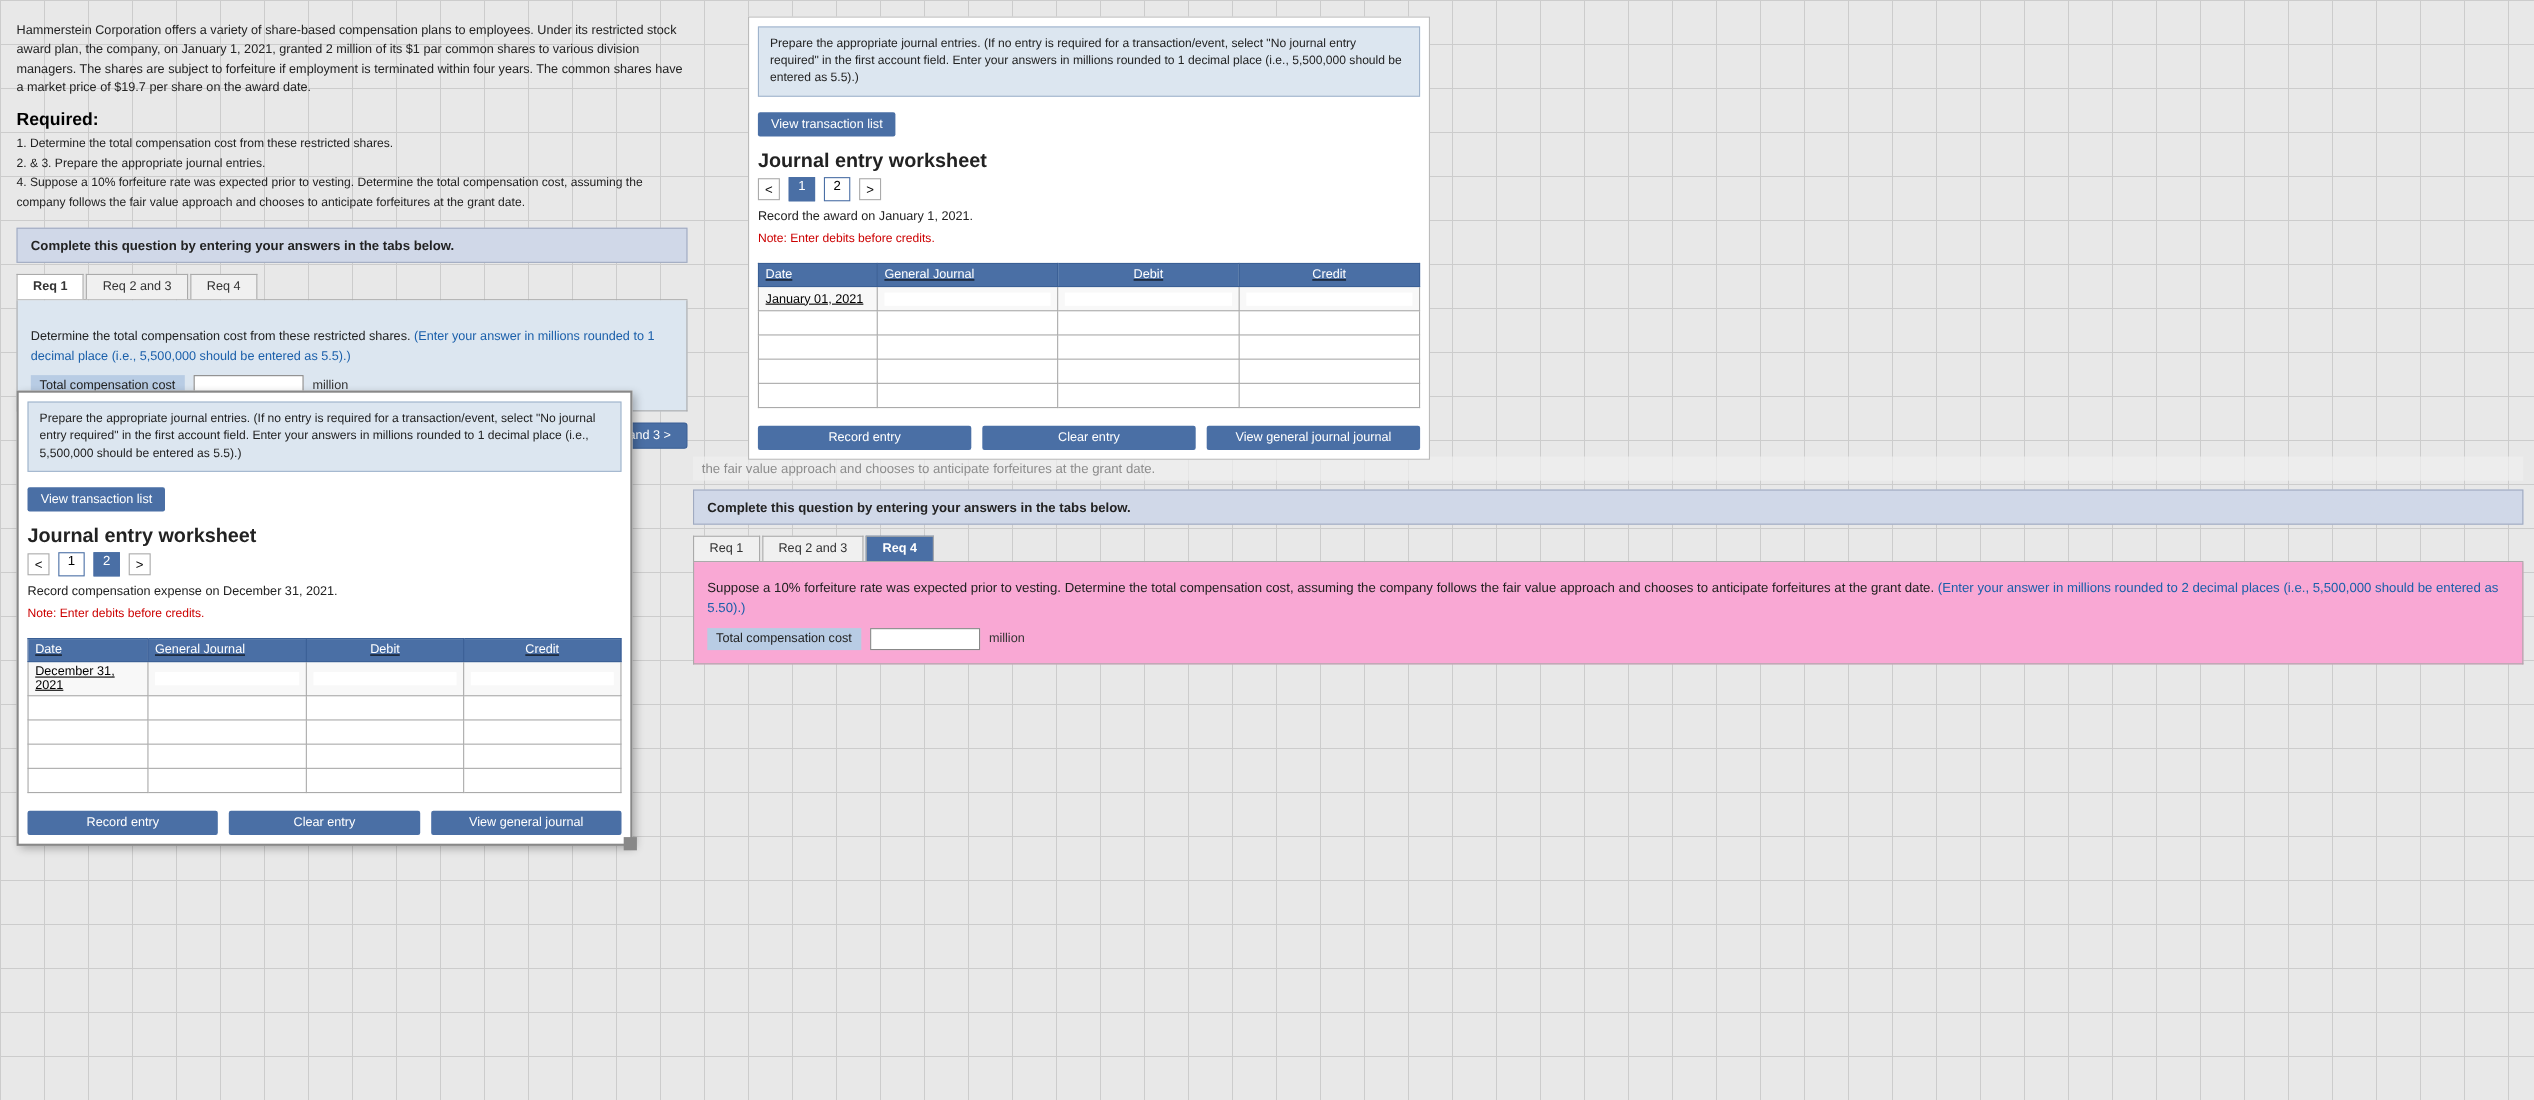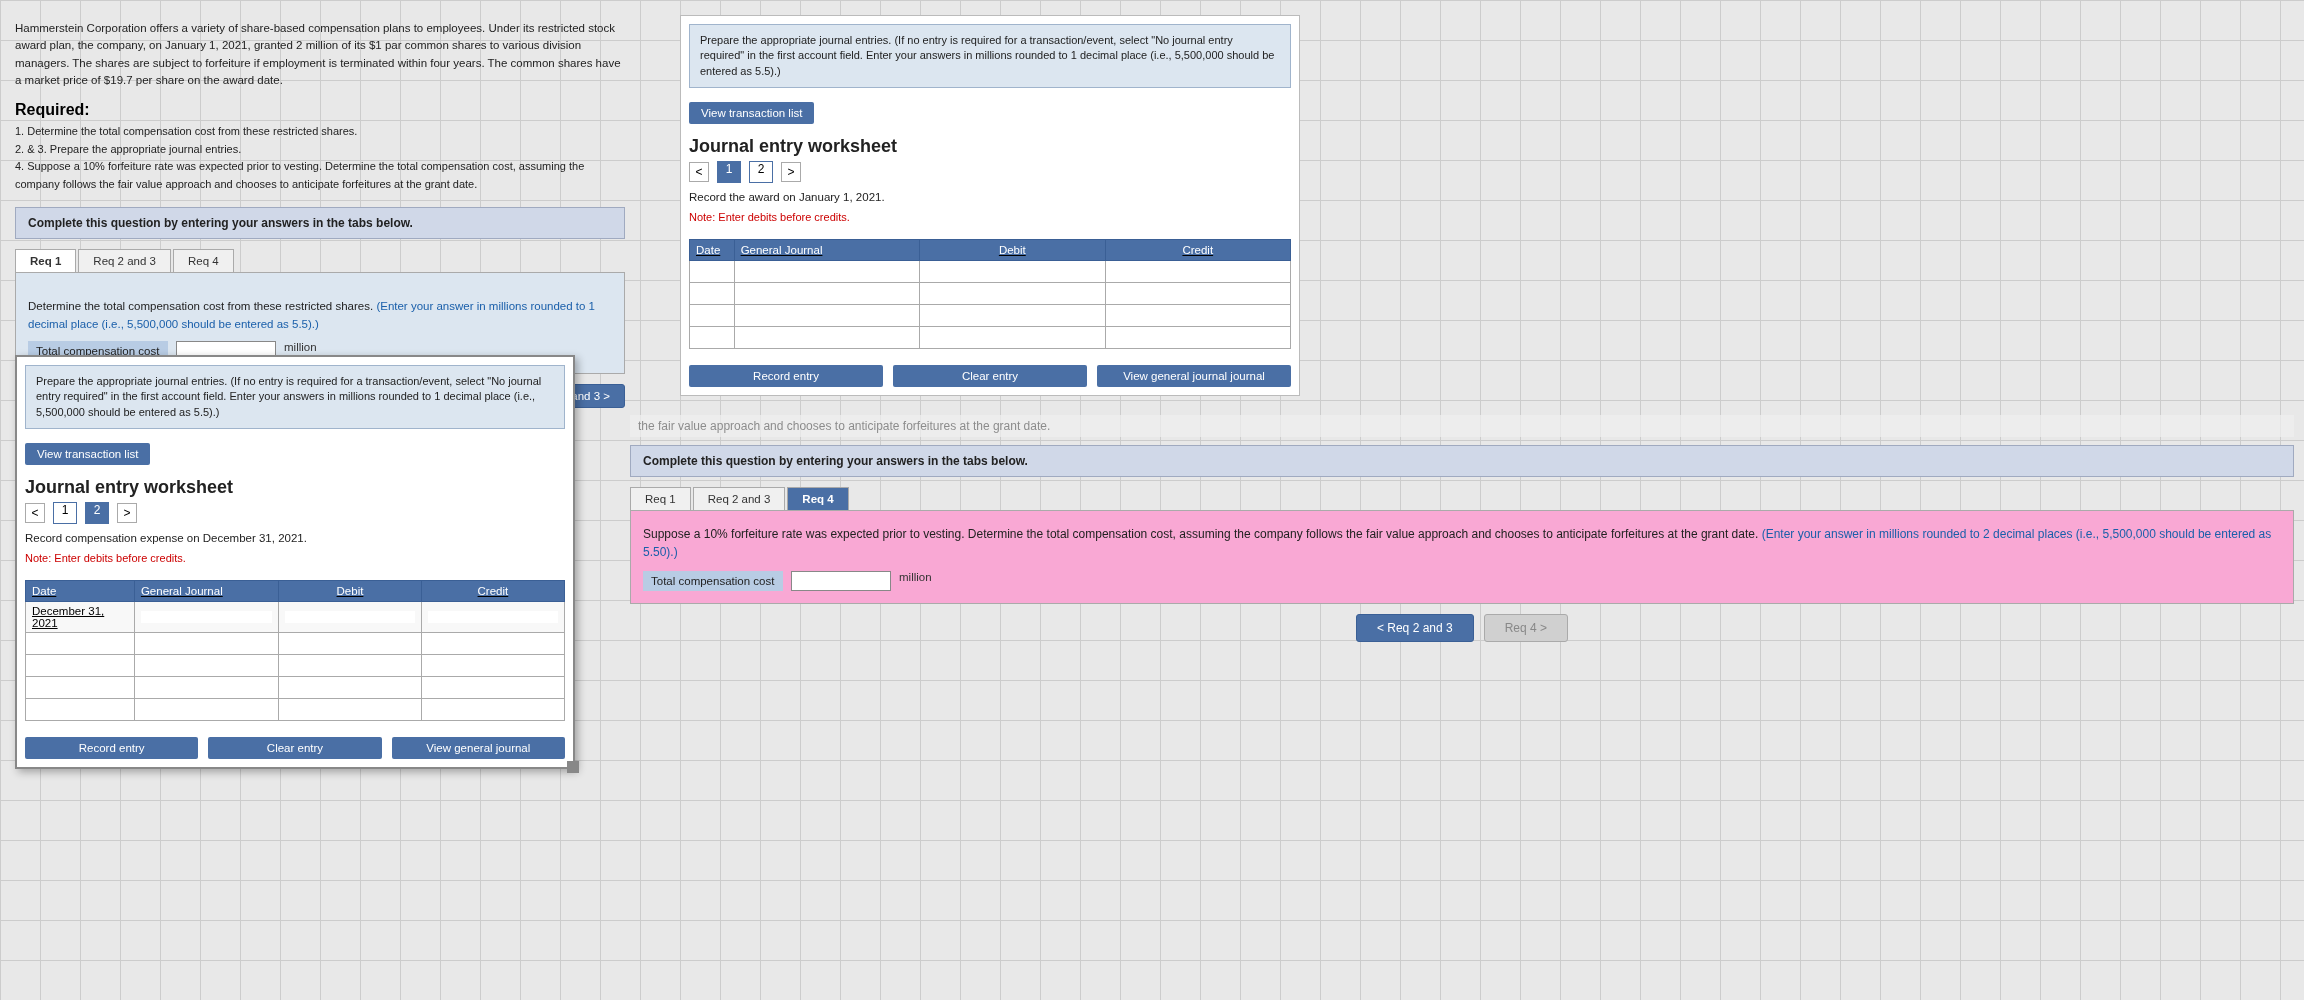--- a/index.html
+++ b/index.html
@@ -107,21 +107,21 @@
       margin-bottom: 8px;
       margin-top: 13px;
     }
 
     .highlight-blue {
       color: #1a5faa;
     }
 
     .input-row {
       display: flex;
-      align-items: flex-start;
+      align-items: center;
       gap: 8px;
       margin-top: 6px;
     }
 
     .input-label {
       font-size: 11.5px;
       background: #b8cce4;
       padding: 4px 8px;
       min-width: 140px;
       color: #222;
@@ -567,20 +567,26 @@
     <table class="journal-table">
       <thead>
         <tr>
           <th>Date</th>
           <th>General Journal</th>
           <th class="center">Debit</th>
           <th class="center">Credit</th>
         </tr>
       </thead>
       <tbody>
+        <tr class="date-row">
+          <td>January 01, 2021</td>
+          <td><input type="text" style="width: 100%; border: none; outline: none; font-size: 11px;"></td>
+          <td><input type="text" style="width: 100%; border: none; outline: none; font-size: 11px;"></td>
+          <td><input type="text" style="width: 100%; border: none; outline: none; font-size: 11px;"></td>
+        </tr>
         <tr>
           <td></td>
           <td><input type="text" style="width: 100%; border: none; outline: none; font-size: 11px;"></td>
           <td><input type="text" style="width: 100%; border: none; outline: none; font-size: 11px;"></td>
           <td><input type="text" style="width: 100%; border: none; outline: none; font-size: 11px;"></td>
         </tr>
         <tr>
           <td></td>
           <td><input type="text" style="width: 100%; border: none; outline: none; font-size: 11px;"></td>
           <td><input type="text" style="width: 100%; border: none; outline: none; font-size: 11px;"></td>
@@ -624,19 +630,15 @@
         <span>Suppose a 10% forfeiture rate was expected prior to vesting. Determine the total compensation cost, assuming the company follows the fair value approach and chooses to anticipate forfeitures at the grant date.</span>
         <span class="highlight-blue">(Enter your answer in millions rounded to 2 decimal places (i.e., 5,500,000 should be entered as 5.50).)</span>
       </p>
       <div class="input-row">
         <div class="input-label">Total compensation cost</div>
         <input class="input-field" type="text" value="" style="">
         <span class="unit-label">million</span>
       </div>
     </div>
 
-    <div class="req4-nav">
-      <button class="req4-nav-btn prev">&lt; Req 2 and 3</button>
-      <button class="req4-nav-btn next">Req 4 &gt;</button>
-    </div>
   </div>
 
 </div>
 
 </body></html>

